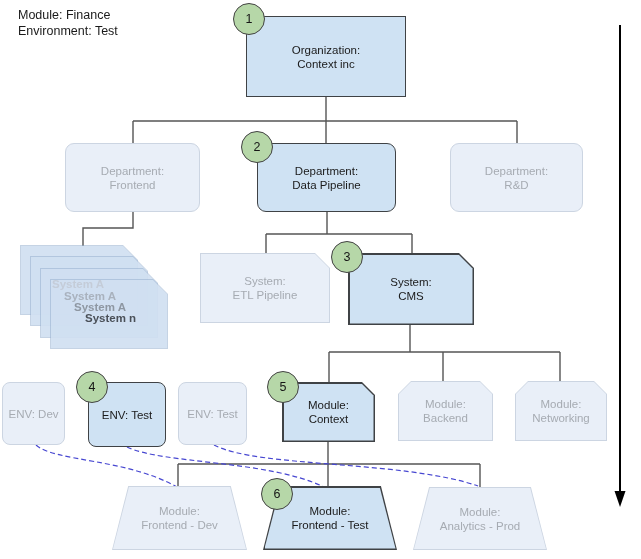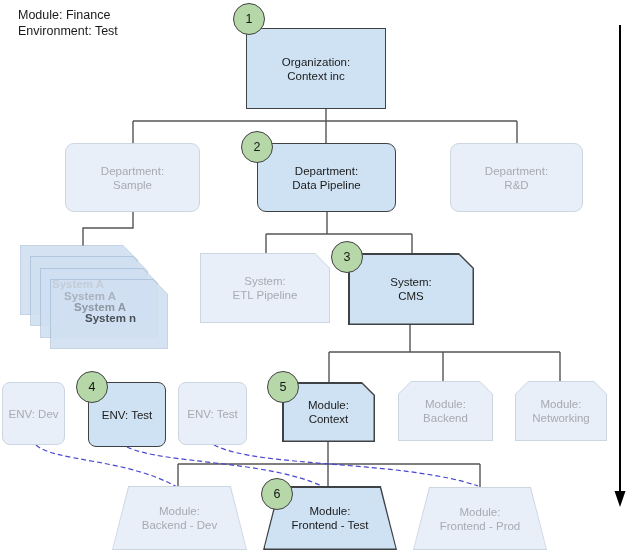--- a/index.html
+++ b/index.html
@@ -70,32 +70,32 @@
       <path d="M36 445 C 55 462, 125 458, 177 487"></path>
       <path d="M127 447 C 162 464, 268 460, 324 487"></path>
       <path d="M214 445 C 258 468, 402 460, 478 486"></path>
     </g>
     <g>
       <line x1="620" y1="25" x2="620" y2="493" stroke="var(--arrow)" stroke-width="2"></line>
       <polygon points="620,507 614.5,491 625.5,491" fill="var(--arrow)"></polygon>
     </g>
   </svg>
 
-  <div class="node hl" style="left:246px;top:28px;width:140px;height:81px">
+  <div class="node hl" style="left:246px;top:16px;width:160px;height:81px">
     <div>
       <span style="display:block">Organization:</span>
       <span style="display:block">Context inc</span>
     </div>
   </div>
   <div class="badge" style="left:233px;top:3px">1</div>
 
   <div class="node round faded" style="left:65px;top:143px;width:135px;height:69px">
     <div>
       <span style="display:block">Department:</span>
-      <span style="display:block">Sample</span>
+      <span style="display:block">Frontend</span>
     </div>
   </div>
   <div class="node round hl" style="left:257px;top:143px;width:139px;height:69px">
     <div>
       <span style="display:block">Department:</span>
       <span style="display:block">Data Pipeline</span>
     </div>
   </div>
   <div class="badge" style="left:241px;top:131px">2</div>
   <div class="node round faded" style="left:450px;top:143px;width:133px;height:69px">
@@ -174,35 +174,35 @@
           <span style="display:block">Module:</span>
            <span style="display:block">Networking</span>
         </div>
     </div>
   </div>
 
   <div class="shape trap fd-s" style="left:112px;top:486px;width:135px;height:64px">
     <div class="sh-fill">
       <div>
           <span style="display:block">Module:</span>
-           <span style="display:block">Backend - Dev</span>
+           <span style="display:block">Frontend - Dev</span>
         </div>
     </div>
   </div>
   <div class="shape trap hl-s" style="left:263px;top:486px;width:134px;height:64px">
     <div class="sh-fill">
       <div>
           <span style="display:block">Module:</span>
            <span style="display:block">Frontend - Test</span>
         </div>
     </div>
   </div>
   <div class="badge" style="left:261px;top:478px">6</div>
   <div class="shape trap fd-s" style="left:413px;top:487px;width:134px;height:63px">
     <div class="sh-fill">
       <div>
           <span style="display:block">Module:</span>
-           <span style="display:block">Frontend - Prod</span>
+           <span style="display:block">Analytics - Prod</span>
         </div>
     </div>
   </div>
 
 </div>
 
 </body></html>

